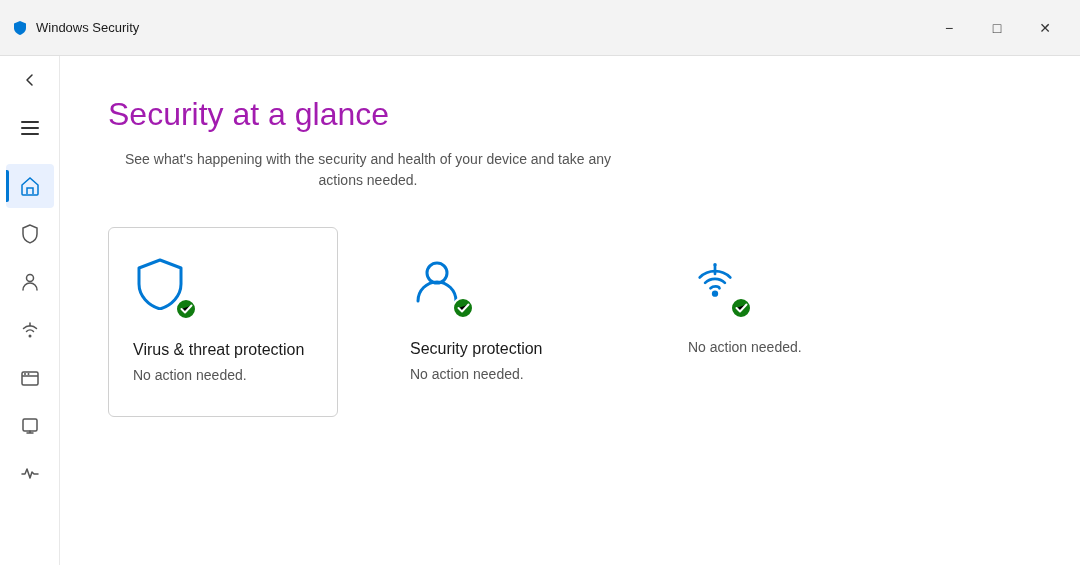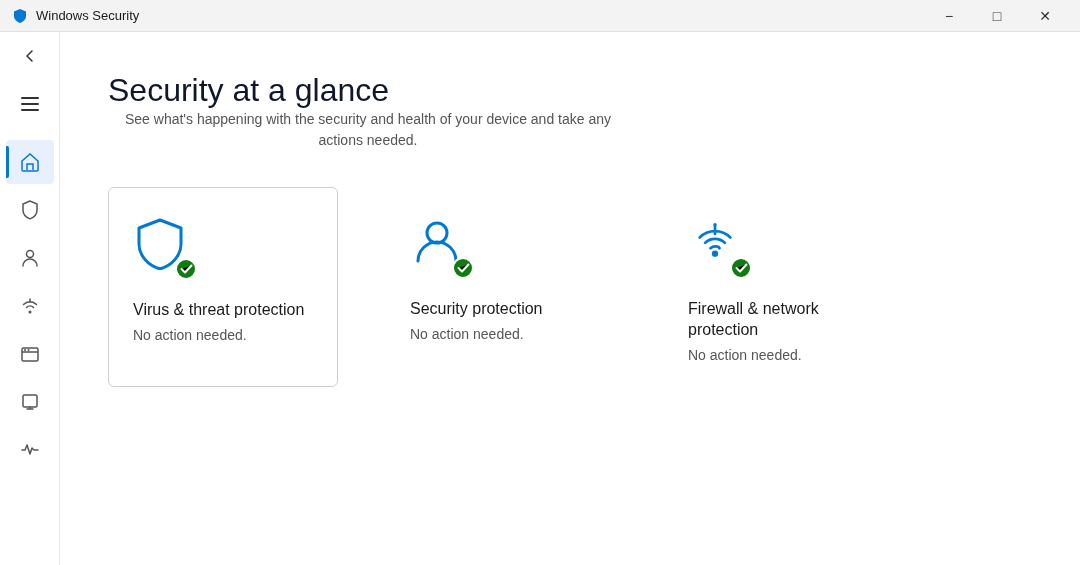--- a/index.html
+++ b/index.html
@@ -8,21 +8,21 @@
       background: #fff;
       width: 1080px;
       height: 565px;
       overflow: hidden;
       display: flex;
       flex-direction: column;
     }
 
     
     .title-bar {
-      height: 32px;
+      height: 56px;
       background: #f3f3f3;
       display: flex;
       align-items: center;
       justify-content: space-between;
       padding: 0 12px;
       border-bottom: 1px solid #e0e0e0;
       flex-shrink: 0;
     }
     .title-bar-left {
       display: flex;
@@ -126,21 +126,22 @@
 
     
     .main-content {
       flex: 1;
       padding: 40px 48px;
       overflow-y: auto;
     }
     .page-title {
       font-size: 32px;
       font-weight: 300;
-      color: #0f172a;
+      color: #a21caf;
+      margin-bottom: 16px;
     }
     .page-desc {
       font-size: 14px;
       color: #555;
       line-height: 1.5;
       margin-bottom: 36px;
       max-width: 520px;
       text-align: center;
     }
 
@@ -341,19 +342,18 @@
             <circle cx="30" cy="8" r="2" fill="#0078d4"></circle>
 
             <circle cx="30" cy="40" r="3.5" fill="#0078d4"></circle>
           </svg>
           <div class="card-badge">
             <svg width="13" height="10" viewBox="0 0 13 10">
               <path d="M1.5 5L5 8.5 11.5 1.5" stroke="white" stroke-width="2" stroke-linecap="round" stroke-linejoin="round"></path>
             </svg>
           </div>
         </div>
-        <div class="card-title">Firewall &amp; network protection</div>
         <div class="card-status">No action needed.</div>
       </div>
 
     </div>
   </main>
 </div>
 
 </body></html>

